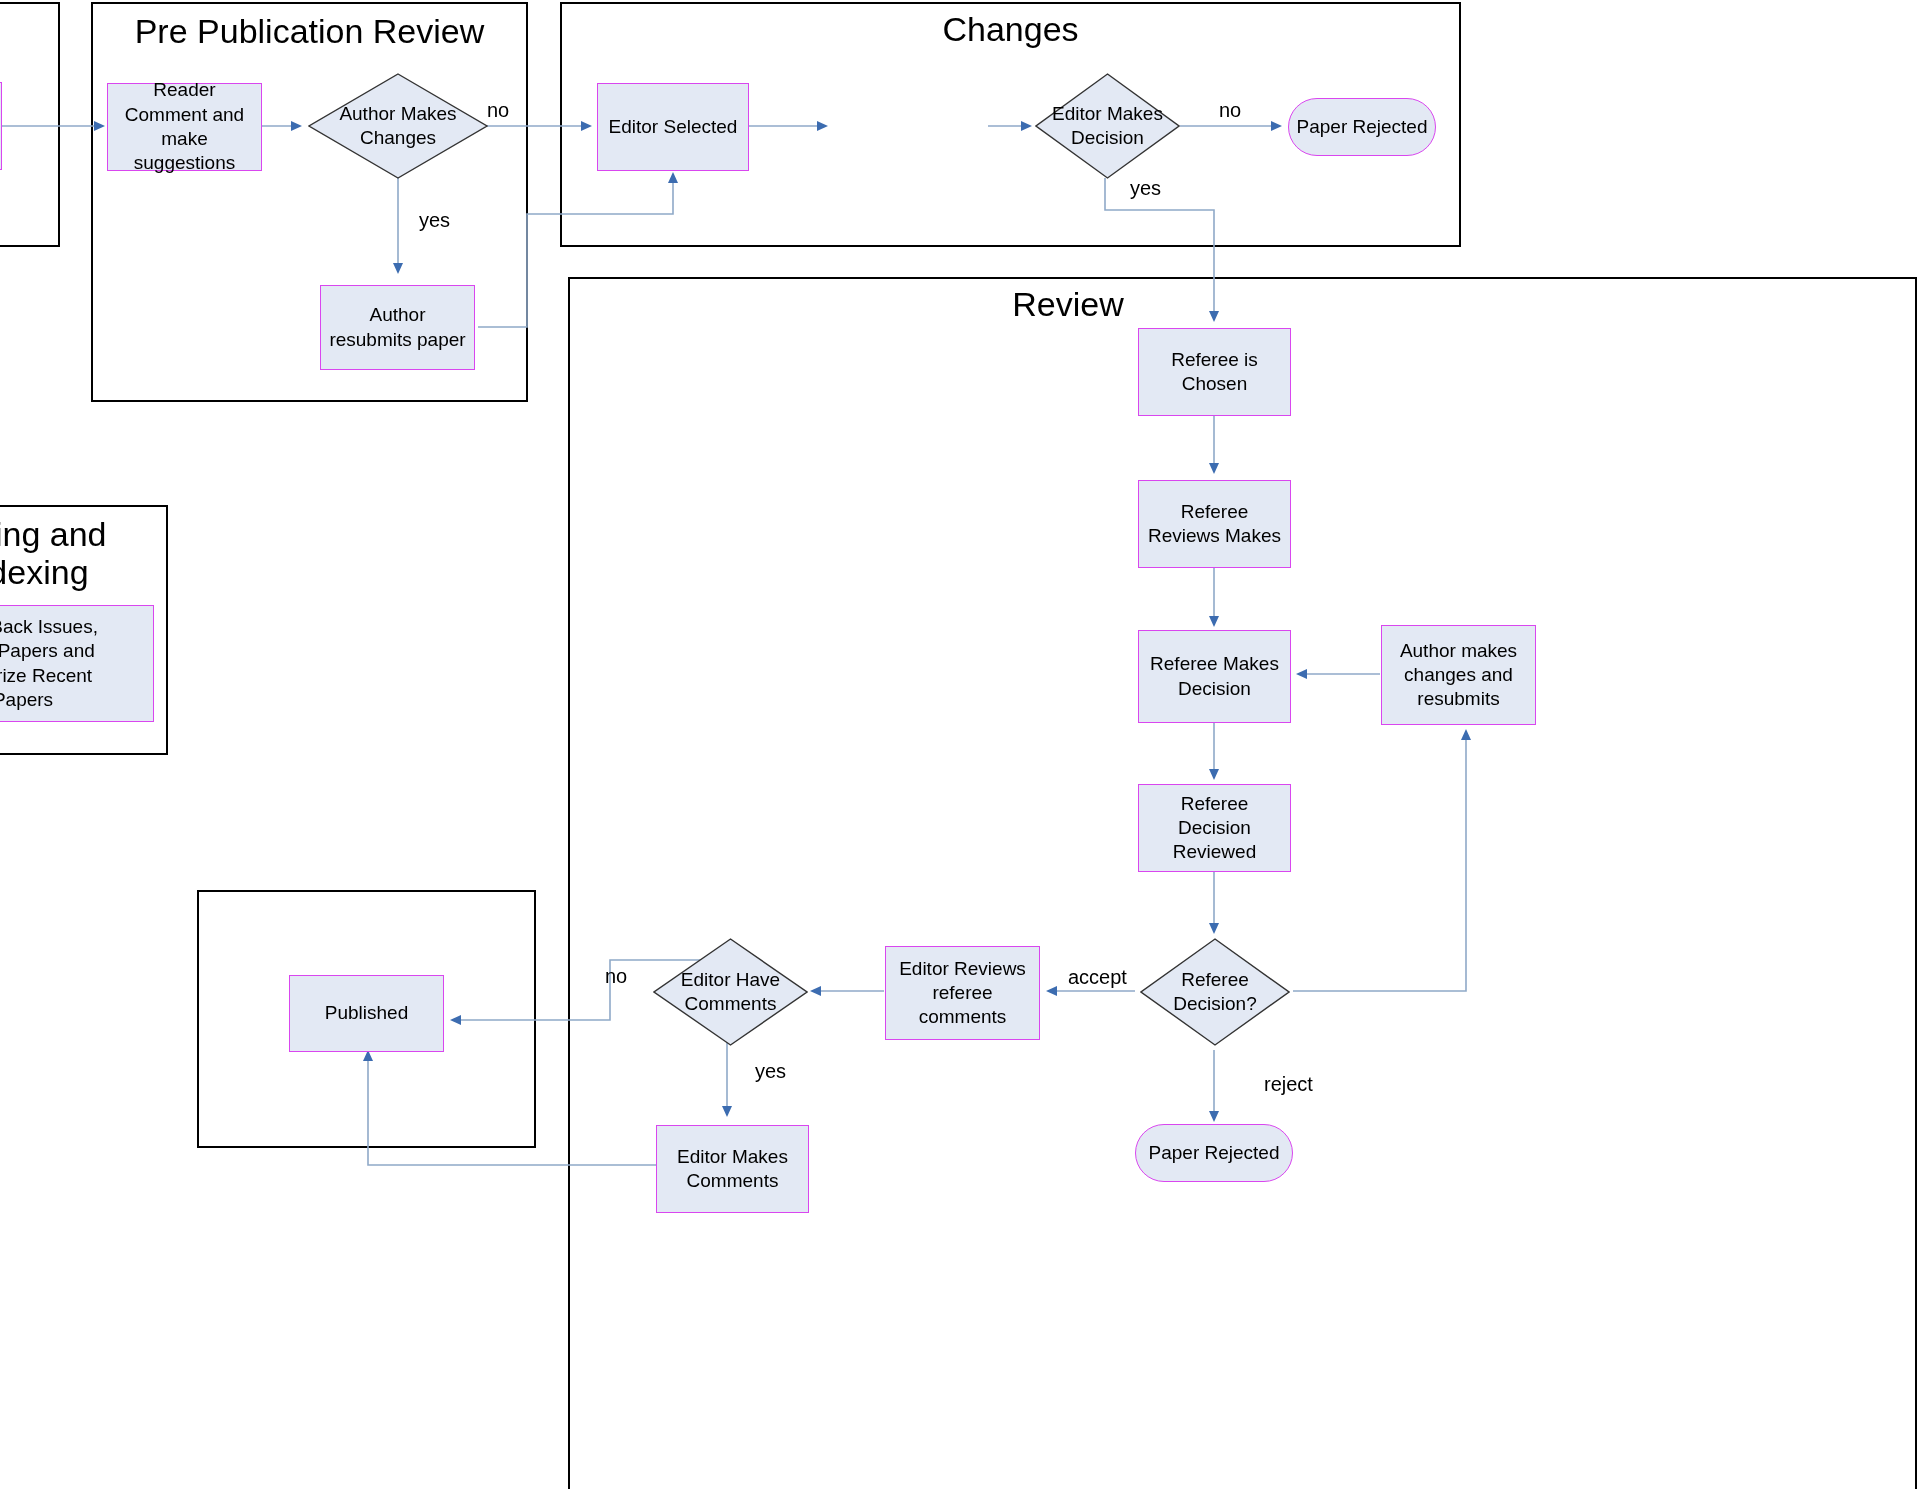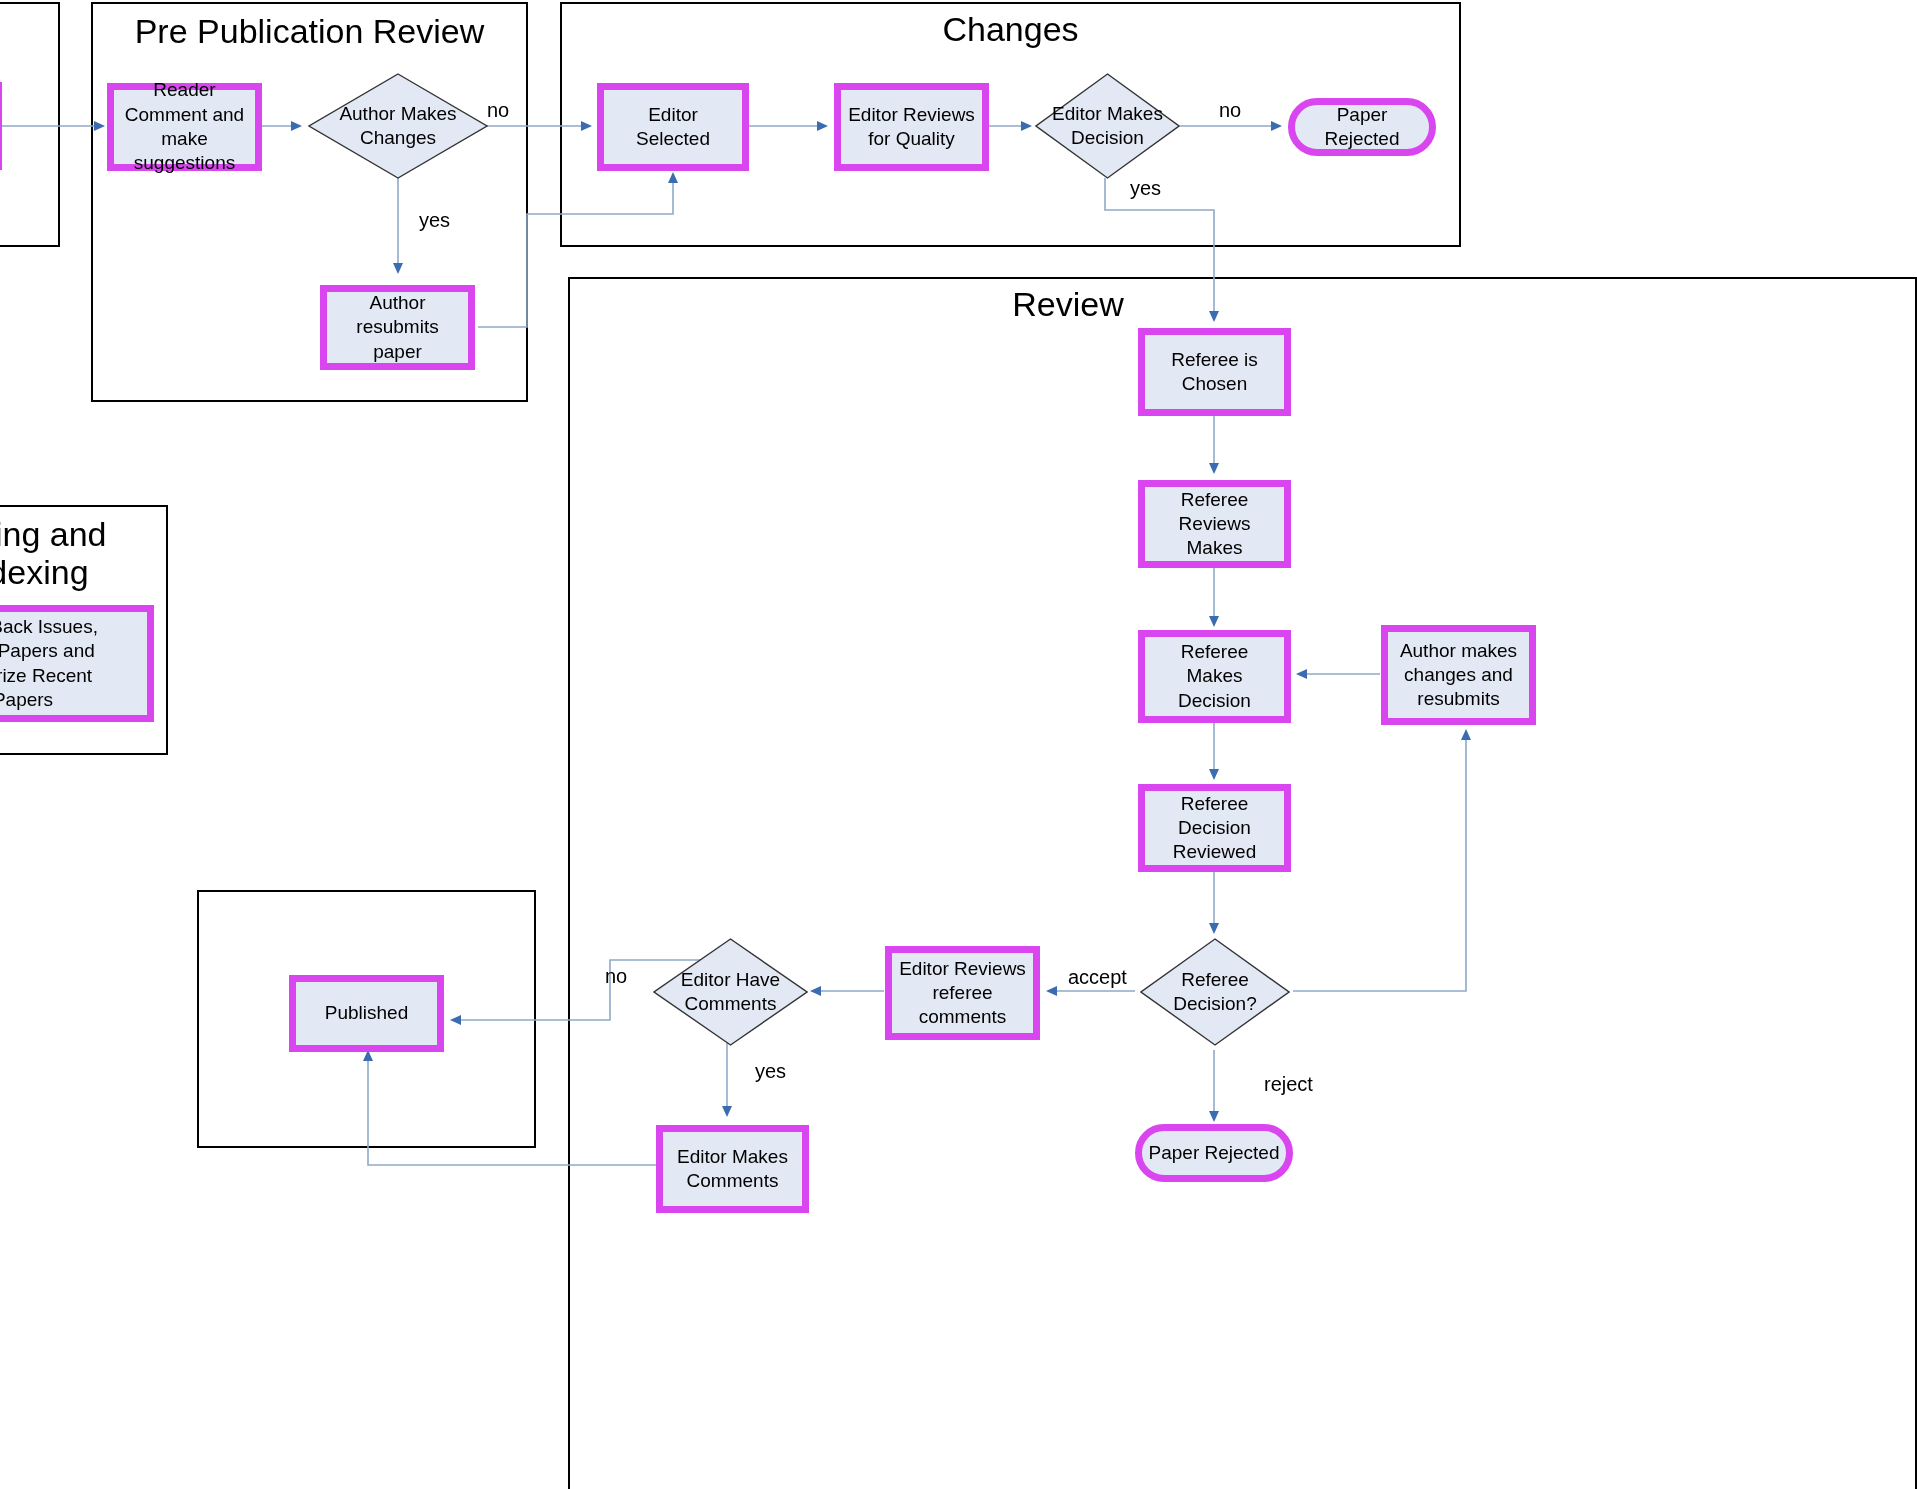--- a/index.html
+++ b/index.html
@@ -6,21 +6,21 @@
   html,body{margin:0;padding:0;background:#ffffff;}
   body{font-family:"Liberation Sans","DejaVu Sans",sans-serif;}
   #canvas{position:relative;width:1917px;height:1489px;background:#ffffff;overflow:hidden;}
   svg#wires{position:absolute;left:0;top:0;width:1917px;height:1489px;pointer-events:none;}
 
   .group{position:absolute;border:2px solid #000000;background:transparent;box-sizing:border-box;}
   .group-title{position:absolute;left:0;right:0;text-align:center;font-size:34px;color:#000;
     font-family:"Liberation Sans","DejaVu Sans",sans-serif;white-space:nowrap;}
 
   .node{position:absolute;box-sizing:border-box;display:flex;align-items:center;justify-content:center;
-     text-align:center;background:#e3e9f4;border:7px solid #d946ef;color:#000;font-size:19px;line-height:1.28;
+     text-align:center;background:#e3e9f4;border:1px solid #d946ef;color:#000;font-size:19px;line-height:1.28;
      padding:4px 6px;}
   .node.term{border-radius:34px;}
   .diamond{position:absolute;box-sizing:border-box;}
   .diamond .dshape{position:absolute;left:0;top:0;width:100%;height:100%;}
   .diamond .dlabel{position:absolute;left:0;top:0;width:100%;height:100%;display:flex;align-items:center;
      justify-content:center;text-align:center;font-size:19px;line-height:1.28;color:#000;}
   .edge-label{position:absolute;font-size:20px;color:#000;white-space:nowrap;}
 </style>
 </head>
 <body>
@@ -104,21 +104,20 @@
     <svg class="dshape" viewBox="0 0 180 106" preserveAspectRatio="none">
       <polygon points="90,1 179,53 90,105 1,53" fill="#e3e9f4" stroke="#333" stroke-width="1.4"></polygon>
     </svg>
     <div class="dlabel">Author Makes Changes</div>
   </div>
 
   <div class="node" style="left:320px;top:285px;width:155px;height:85px;">Author resubmits paper</div>
 
   <div class="node" style="left:597px;top:83px;width:152px;height:88px;">Editor Selected</div>
 
-  <div class="node" style="left:834px;top:83px;width:155px;height:88px;">Editor Reviews for Quality</div>
 
   <div class="diamond" style="left:1035px;top:73px;width:145px;height:106px;">
     <svg class="dshape" viewBox="0 0 145 106" preserveAspectRatio="none">
       <polygon points="72.5,1 144,53 72.5,105 1,53" fill="#e3e9f4" stroke="#333" stroke-width="1.4"></polygon>
     </svg>
     <div class="dlabel">Editor Makes Decision</div>
   </div>
 
   <div class="node term" style="left:1288px;top:98px;width:148px;height:58px;">Paper Rejected</div>
 

